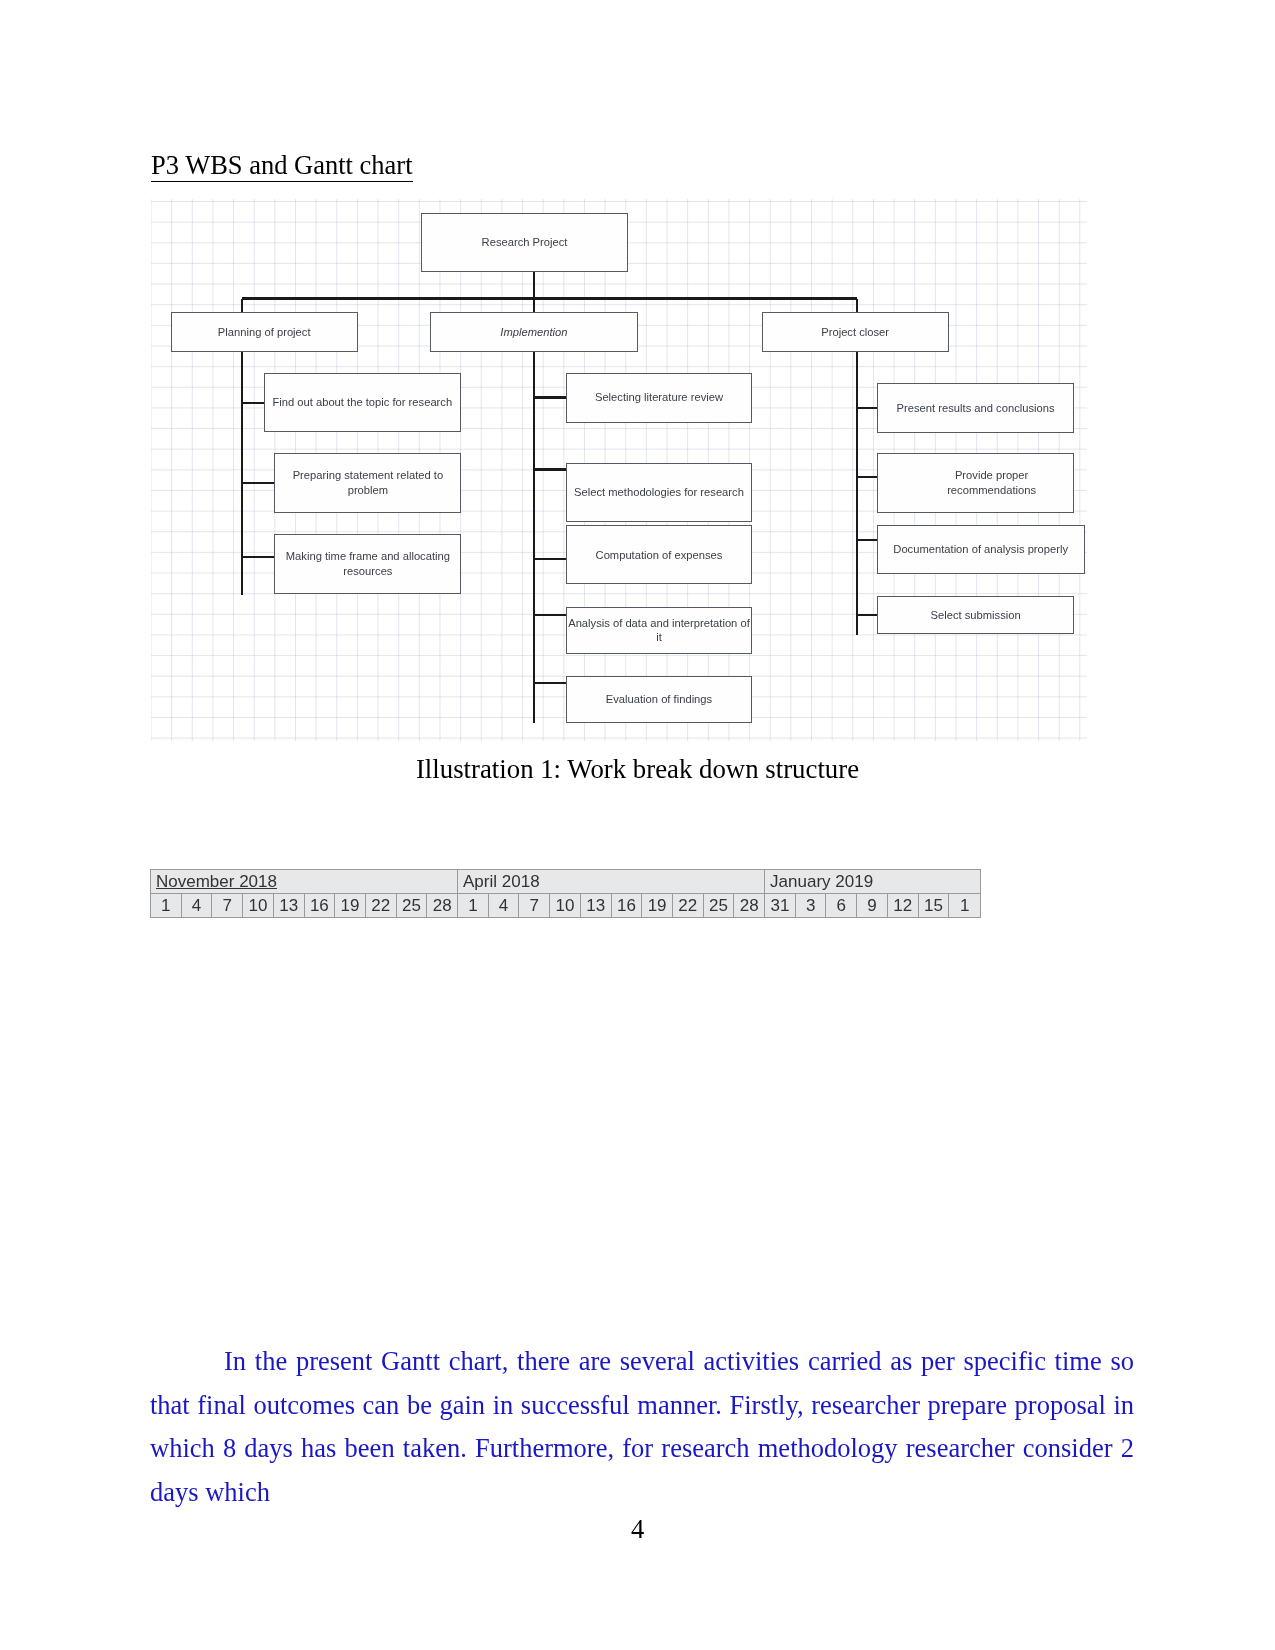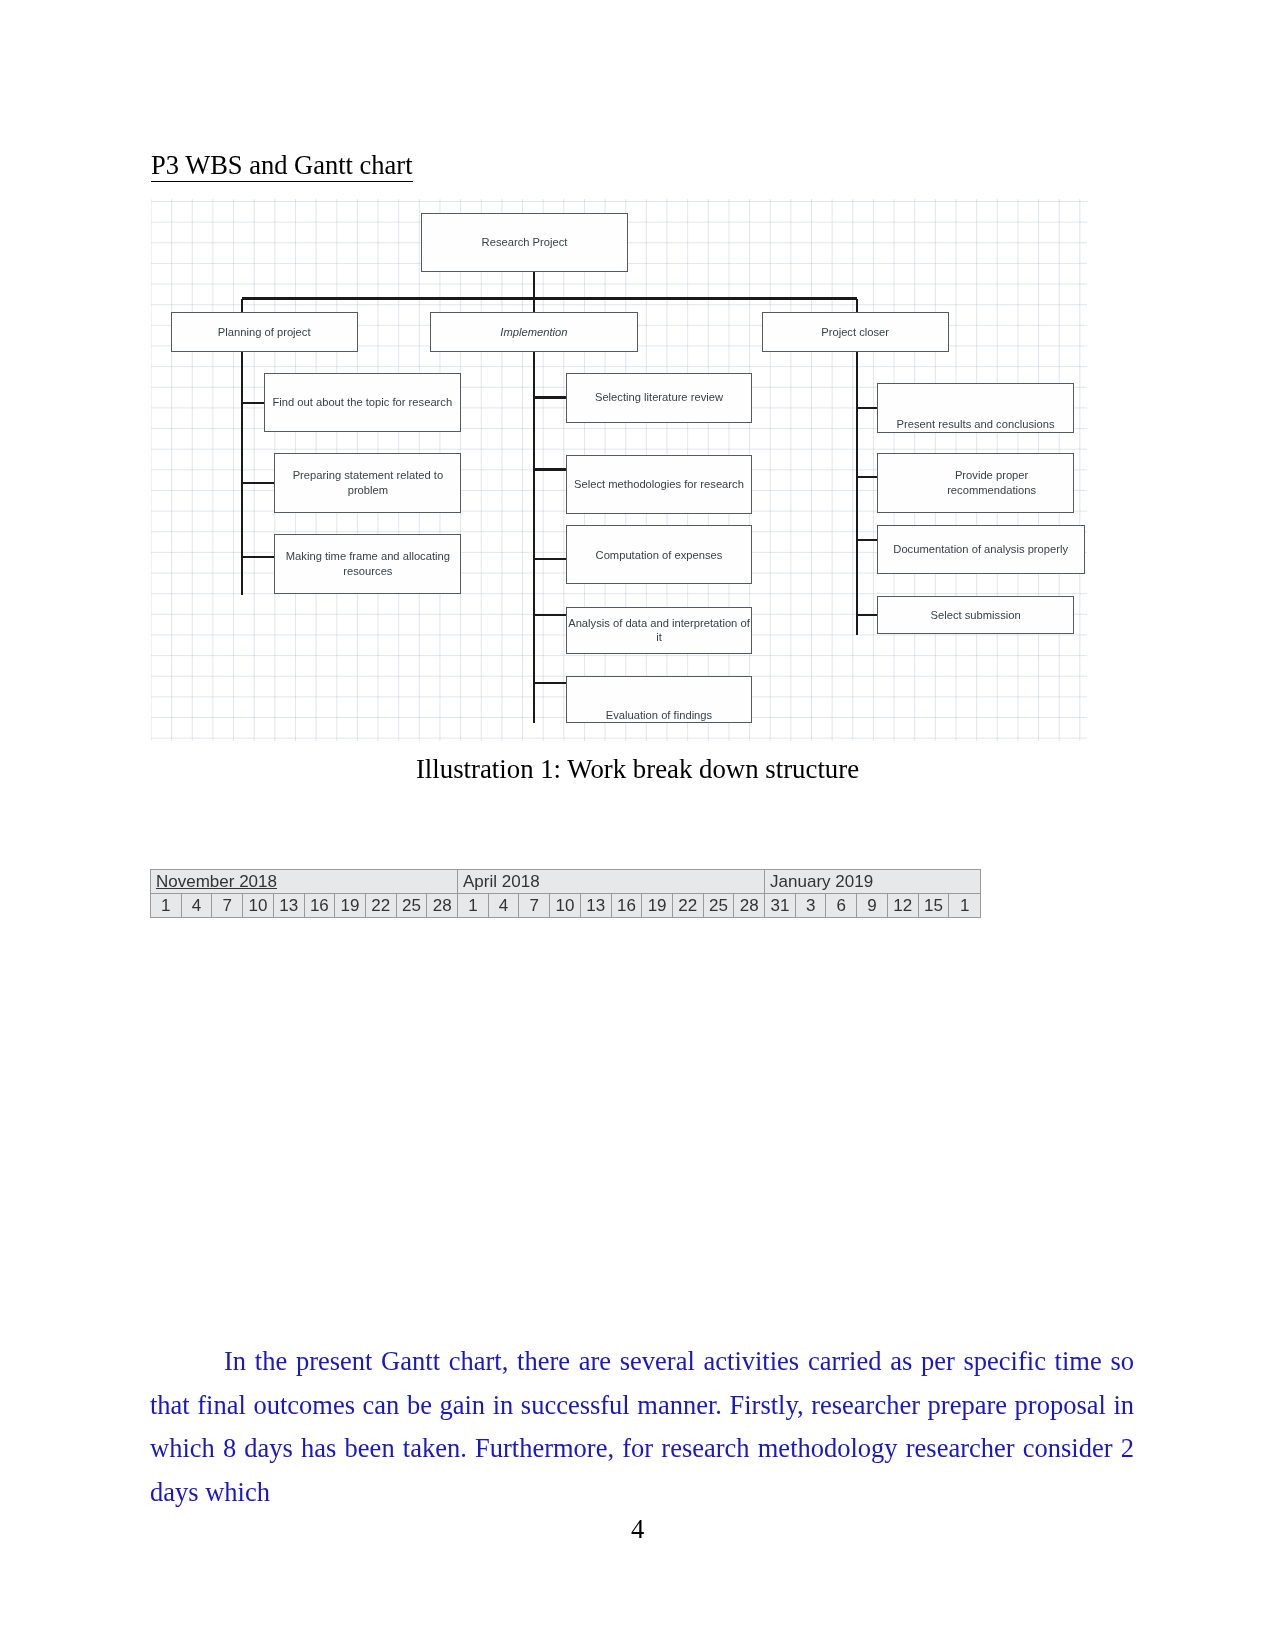--- a/index.html
+++ b/index.html
@@ -73,42 +73,42 @@
       <div class="wbsbox" style="left: 19.7px; top: 113.4px; width: 187px; height: 39.4px;">
         <span>Planning of project</span>
       </div>
       <div class="ln" style="left: 89.9px; top: 99.5px; width: 2.2px; height: 13.9px;"></div>
       <div class="ln" style="left: 381.8px; top: 153px; width: 2.2px; height: 371px;"></div>
       <div class="ln" style="left: 382.9px; top: 197.4px; width: 31.8px; height: 2.2px;"></div>
       <div class="wbsbox" style="left: 414.7px; top: 174.1px; width: 186.6px; height: 49.5px;">
         <span>Selecting literature review</span>
       </div>
       <div class="ln" style="left: 382.9px; top: 269.4px; width: 31.8px; height: 2.2px;"></div>
-      <div class="wbsbox" style="left: 414.7px; top: 256px; width: 186.6px; height: 59.2px;">
+      <div class="wbsbox" style="left: 414.7px; top: 264px; width: 186.6px; height: 59.2px;">
         <span>Select methodologies for research</span>
       </div>
       <div class="ln" style="left: 382.9px; top: 358.9px; width: 31.8px; height: 2.2px;"></div>
       <div class="wbsbox" style="left: 414.7px; top: 326.4px; width: 186.6px; height: 59.1px;">
         <span>Computation of expenses</span>
       </div>
       <div class="ln" style="left: 382.9px; top: 414.9px; width: 31.8px; height: 2.2px;"></div>
       <div class="wbsbox" style="left: 414.7px; top: 407.9px; width: 186.6px; height: 47.2px;">
         <span>Analysis of data and interpretation of it</span>
       </div>
       <div class="ln" style="left: 382.9px; top: 482.9px; width: 31.8px; height: 2.2px;"></div>
-      <div class="wbsbox" style="left: 414.7px; top: 477px; width: 186.6px; height: 47.4px; align-items: flex-end;">
+      <div class="wbsbox" style="left: 414.7px; top: 477px; width: 186.6px; height: 47.4px;">
         <span>Evaluation of findings</span>
       </div>
       <div class="wbsbox" style="left: 278.8px; top: 113.2px; width: 208.2px; height: 39.8px; font-style: italic;">
         <span>Implemention</span>
       </div>
       <div class="ln" style="left: 381.8px; top: 99.5px; width: 2.2px; height: 13.7px;"></div>
       <div class="ln" style="left: 704.6px; top: 153px; width: 2.2px; height: 283px;"></div>
       <div class="ln" style="left: 705.7px; top: 207.7px; width: 20px; height: 2.2px;"></div>
-      <div class="wbsbox" style="left: 725.7px; top: 184px; width: 197.8px; height: 49.8px; align-items: flex-end;">
+      <div class="wbsbox" style="left: 725.7px; top: 184px; width: 197.8px; height: 49.8px;">
         <span>Present results and conclusions</span>
       </div>
       <div class="ln" style="left: 705.7px; top: 276.9px; width: 20px; height: 2.2px;"></div>
       <div class="wbsbox" style="left: 725.7px; top: 254.2px; width: 197.8px; height: 60.1px; padding-left: 32px;">
         <span>Provide proper recommendations</span>
       </div>
       <div class="ln" style="left: 705.7px; top: 339.9px; width: 20px; height: 2.2px;"></div>
       <div class="wbsbox" style="left: 725.7px; top: 326.2px; width: 208px; height: 48.9px;">
         <span>Documentation of analysis properly</span>
       </div>

